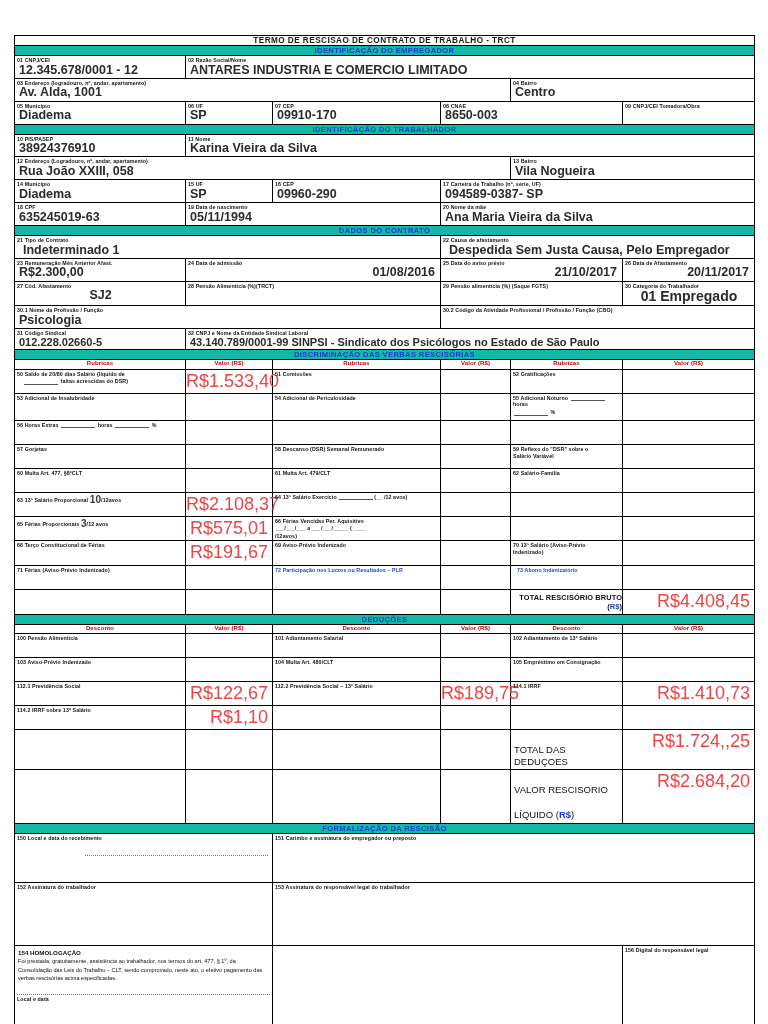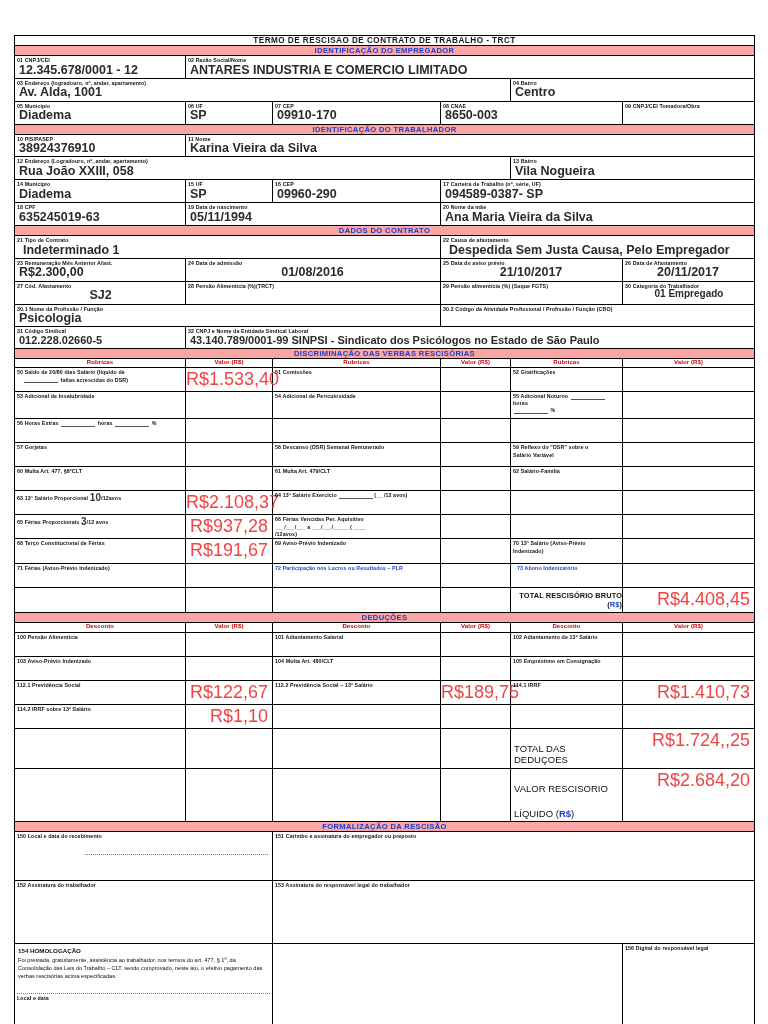--- a/index.html
+++ b/index.html
@@ -10,34 +10,34 @@
   }
   .page{position:relative;width:768px;height:960px;box-sizing:border-box;padding:35px 14px 0 14px;}
   table.doc{border-collapse:collapse;width:740px;table-layout:fixed;}
   table.doc td{border:1px solid #000;padding:0;vertical-align:top;}
   
   .doctitle{
     text-align:center;font-size:8.2px;font-weight:bold;color:#1a1a1a;
     letter-spacing:.45px;padding:4px 0 4px 0;
   }
   .sect{
-    background:#fca5a5;text-align:center;color:#1a3fd0;font-weight:bold;
+    background:#14b8a6;text-align:center;color:#1a3fd0;font-weight:bold;
     font-size:7.6px;letter-spacing:.35px;padding:2.5px 0 2.5px 0;
   }
   .lab{
     font-size:5.3px;font-weight:bold;color:#111;padding:1px 0 0 2px;
     letter-spacing:.1px;line-height:1.25;
   }
   .lab.red{color:#cc0000;text-align:center;font-size:6px;padding-bottom:1px;}
   .lab.blue{color:#1a3fd0;}
   .val{
     font-size:12.5px;color:#2b2b2b;padding:0 3px 1px 4px;line-height:1.06;
     white-space:nowrap;overflow:hidden;font-weight:700;
   }
-  .val.r{text-align:center;padding-right:5px;}
+  .val.r{text-align:right;padding-right:5px;}
   .val.c{text-align:center;}
   .val.small{font-size:11px;}
   .cellpad{padding:0;}
   .money{font-size:18px;color:#ef4444;text-align:right;padding:1px 4px 1px 0;white-space:nowrap;}
   .totlab{font-size:9.5px;color:#111;padding:2px 0 2px 3px;line-height:1.2;margin-top:12px;}
   .totlab .bl{color:#1a3fd0;font-weight:bold;}
   .trb{font-size:7.4px;font-weight:bold;color:#111;padding:3px 0 3px 3px;letter-spacing:.1px;text-align:right;}
   .trb .bl{color:#1a3fd0;}
   .ul{border-bottom:1px solid #555;display:inline-block;min-width:34px;height:5px;vertical-align:bottom;margin:0 1px;}
   .dotline{border-top:1px dotted #777;height:0;margin:0;}
@@ -206,21 +206,21 @@
       <td class="cellpad" colspan="2">
         <div class="lab">28 Pensão Alimentícia (%)(TRCT)</div>
         <div class="val">&nbsp;</div>
       </td>
       <td class="cellpad" colspan="2">
         <div class="lab">29 Pensão alimentícia (%) (Saque FGTS)</div>
         <div class="val">&nbsp;</div>
       </td>
       <td class="cellpad">
         <div class="lab">30 Categoria do Trabalhador</div>
-        <div class="val c" style="font-size:10px">01 Empregado</div>
+        <div class="val c" style="font-size:14px">01 Empregado</div>
       </td>
     </tr>
     <tr>
       <td class="cellpad" colspan="3">
         <div class="lab">30.1 Nome da Profissão / Função</div>
         <div class="val">Psicologia</div>
       </td>
       <td class="cellpad" colspan="3">
         <div class="lab">30.2 Código da Atividade Profissional / Profissão / Função (CBO)</div>
         <div class="val">&nbsp;</div>
@@ -376,21 +376,21 @@
       <td class="cellpad">
             <div class="money">&nbsp;</div>
           </td>
     </tr>
 
     <tr>
       <td class="cellpad">
         <div class="lab"><span>65 Férias Proporcionais</span> <span class="inline-fill">3</span><span>/12 avos</span></div>
       </td>
       <td class="cellpad">
-            <div class="money">R$937,28</div>
+            <div class="money">R$575,01</div>
           </td>
       <td class="cellpad">
         <div class="lab">66 Férias Vencidas Per. Aquisitivo</div>
         <div class="lab">___/___/___ a ___/___/_____ ( ____</div>
         <div class="lab">/12avos)</div>
       </td>
       <td class="cellpad">
             <div class="money">&nbsp;</div>
           </td>
       <td class="cellpad">

